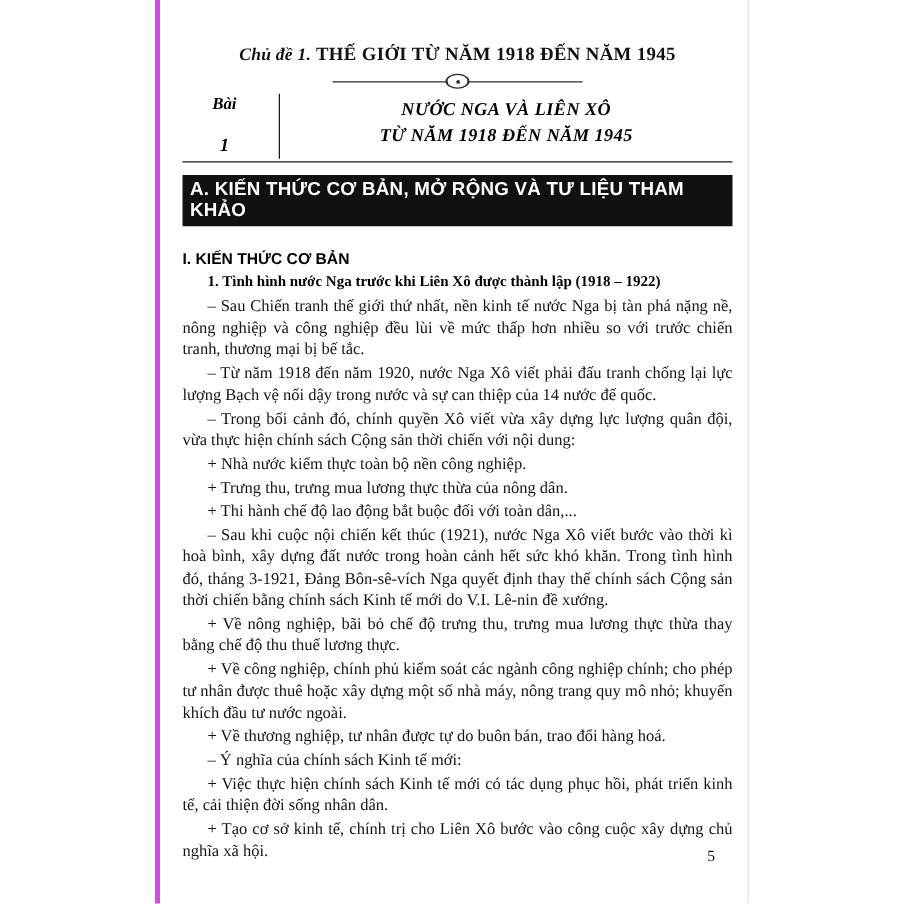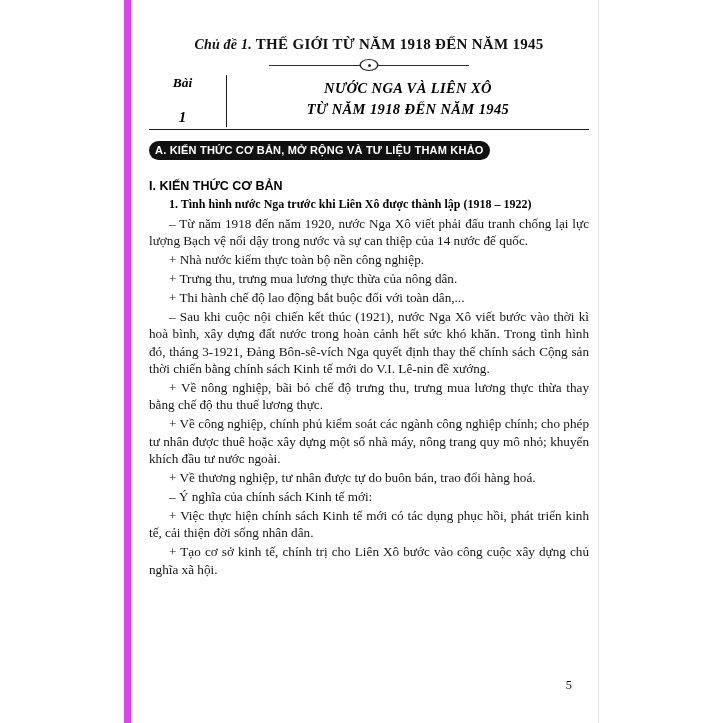--- a/index.html
+++ b/index.html
@@ -20,21 +20,21 @@
     background: #ffffff;
     box-sizing: border-box;
   }
   .page-inner {
     position: absolute;
     left: 124px;
     top: 0;
     width: 475px;
     height: 723px;
     background: #ffffff;
-    border-left: 7px solid #d946ef;
+    border-left: 4px solid #d946ef;
     border-right: 1px solid #e2e2e2;
     box-sizing: border-box;
     padding: 0;
   }
   .content {
     position: absolute;
     left: 18px;
     top: 36px;
     width: 440px;
   }
@@ -134,27 +134,26 @@
   .lesson-rule {
     border-bottom: 1px solid #1a1a1a;
     margin: 2px 0 10px 0;
   }
 
   
   .banner {
     background: #111111;
     color: #ffffff;
     font-weight: bold;
-    font-size: 11px;
+    font-size: 15px;
     letter-spacing: 0.2px;
     padding: 3px 6px 4px 6px;
     display: inline-block;
     margin-bottom: 7px;
     font-family: "Liberation Sans", sans-serif;
-    border-radius: 10px;
   }
 
   .sub-head {
     font-weight: bold;
     font-size: 12.5px;
     margin: 12px 0 4px 0;
     font-family: "Liberation Sans", sans-serif;
   }
 
   .item-head {
@@ -212,21 +211,23 @@
         </div>
       </div>
       <div class="lesson-rule"></div>
 
       <div class="banner">A. KIẾN THỨC CƠ BẢN, MỞ RỘNG VÀ TƯ LIỆU THAM KHẢO</div>
 
       <div class="sub-head">I. KIẾN THỨC CƠ BẢN</div>
 
       <div class="item-head">1. Tình hình nước Nga trước khi Liên Xô được thành lập (1918 – 1922)</div>
 
+      <p class="para">– Sau Chiến tranh thế giới thứ nhất, nền kinh tế nước Nga bị tàn phá nặng nề, nông nghiệp và công nghiệp đều lùi về mức thấp hơn nhiều so với trước chiến tranh, thương mại bị bế tắc.</p>
       <p class="para">– Từ năm 1918 đến năm 1920, nước Nga Xô viết phải đấu tranh chống lại lực lượng Bạch vệ nổi dậy trong nước và sự can thiệp của 14 nước đế quốc.</p>
+      <p class="para">– Trong bối cảnh đó, chính quyền Xô viết vừa xây dựng lực lượng quân đội, vừa thực hiện chính sách Cộng sản thời chiến với nội dung:</p>
       <p class="para">+ Nhà nước kiểm thực toàn bộ nền công nghiệp.</p>
       <p class="para">+ Trưng thu, trưng mua lương thực thừa của nông dân.</p>
       <p class="para">+ Thi hành chế độ lao động bắt buộc đối với toàn dân,...</p>
       <p class="para">– Sau khi cuộc nội chiến kết thúc (1921), nước Nga Xô viết bước vào thời kì hoà bình, xây dựng đất nước trong hoàn cảnh hết sức khó khăn. Trong tình hình đó, tháng 3-1921, Đảng Bôn-sê-vích Nga quyết định thay thế chính sách Cộng sản thời chiến bằng chính sách Kinh tế mới do V.I. Lê-nin đề xướng.</p>
       <p class="para">+ Về nông nghiệp, bãi bỏ chế độ trưng thu, trưng mua lương thực thừa thay bằng chế độ thu thuế lương thực.</p>
       <p class="para">+ Về công nghiệp, chính phủ kiểm soát các ngành công nghiệp chính; cho phép tư nhân được thuê hoặc xây dựng một số nhà máy, nông trang quy mô nhỏ; khuyến khích đầu tư nước ngoài.</p>
       <p class="para">+ Về thương nghiệp, tư nhân được tự do buôn bán, trao đổi hàng hoá.</p>
       <p class="para">– Ý nghĩa của chính sách Kinh tế mới:</p>
       <p class="para">+ Việc thực hiện chính sách Kinh tế mới có tác dụng phục hồi, phát triển kinh tế, cải thiện đời sống nhân dân.</p>
       <p class="para">+ Tạo cơ sở kinh tế, chính trị cho Liên Xô bước vào công cuộc xây dựng chủ nghĩa xã hội.</p>

